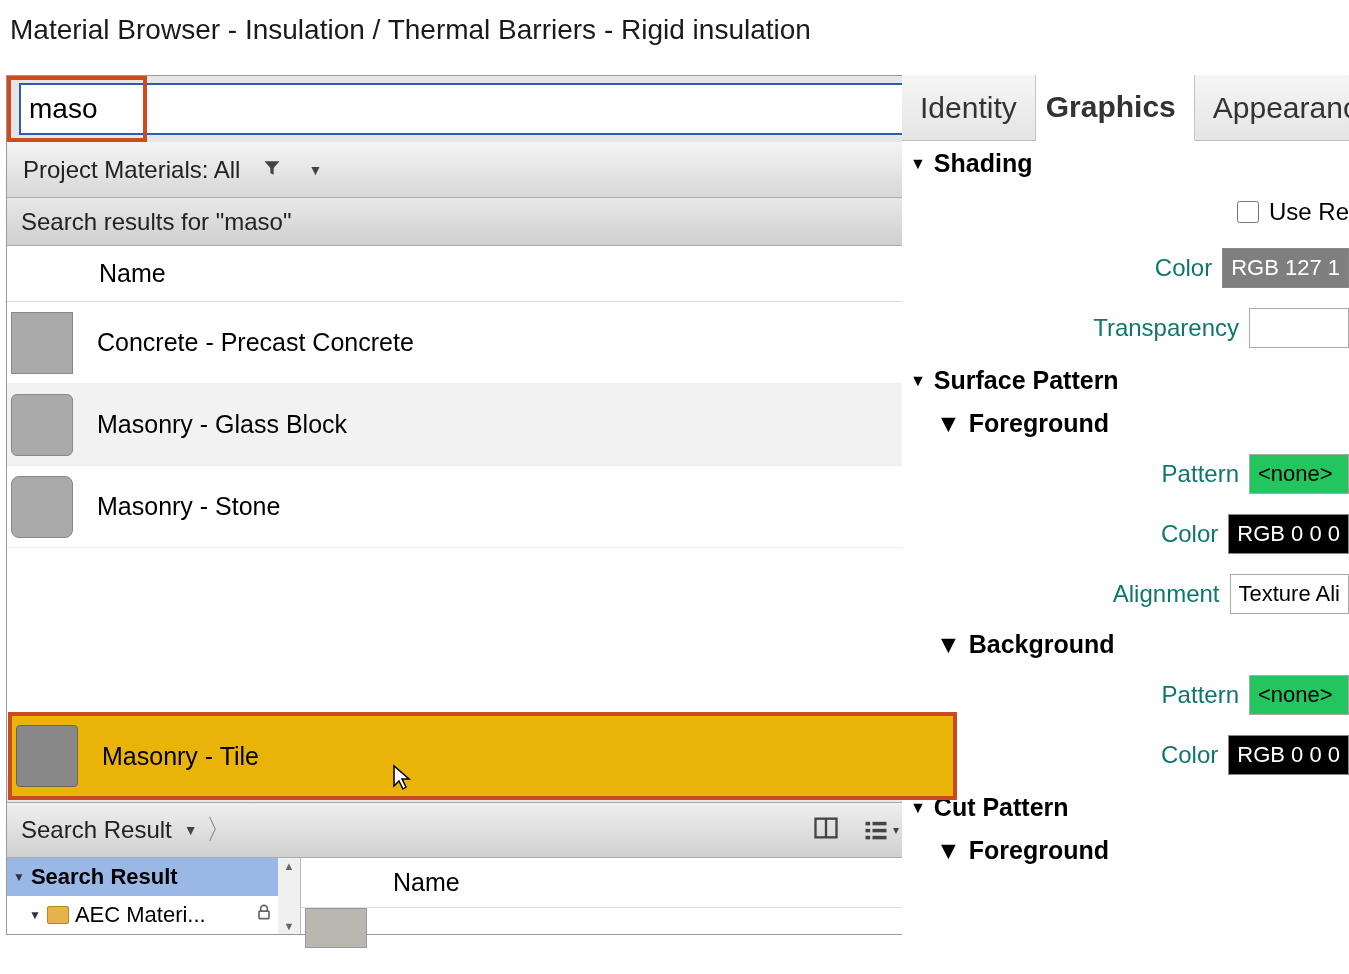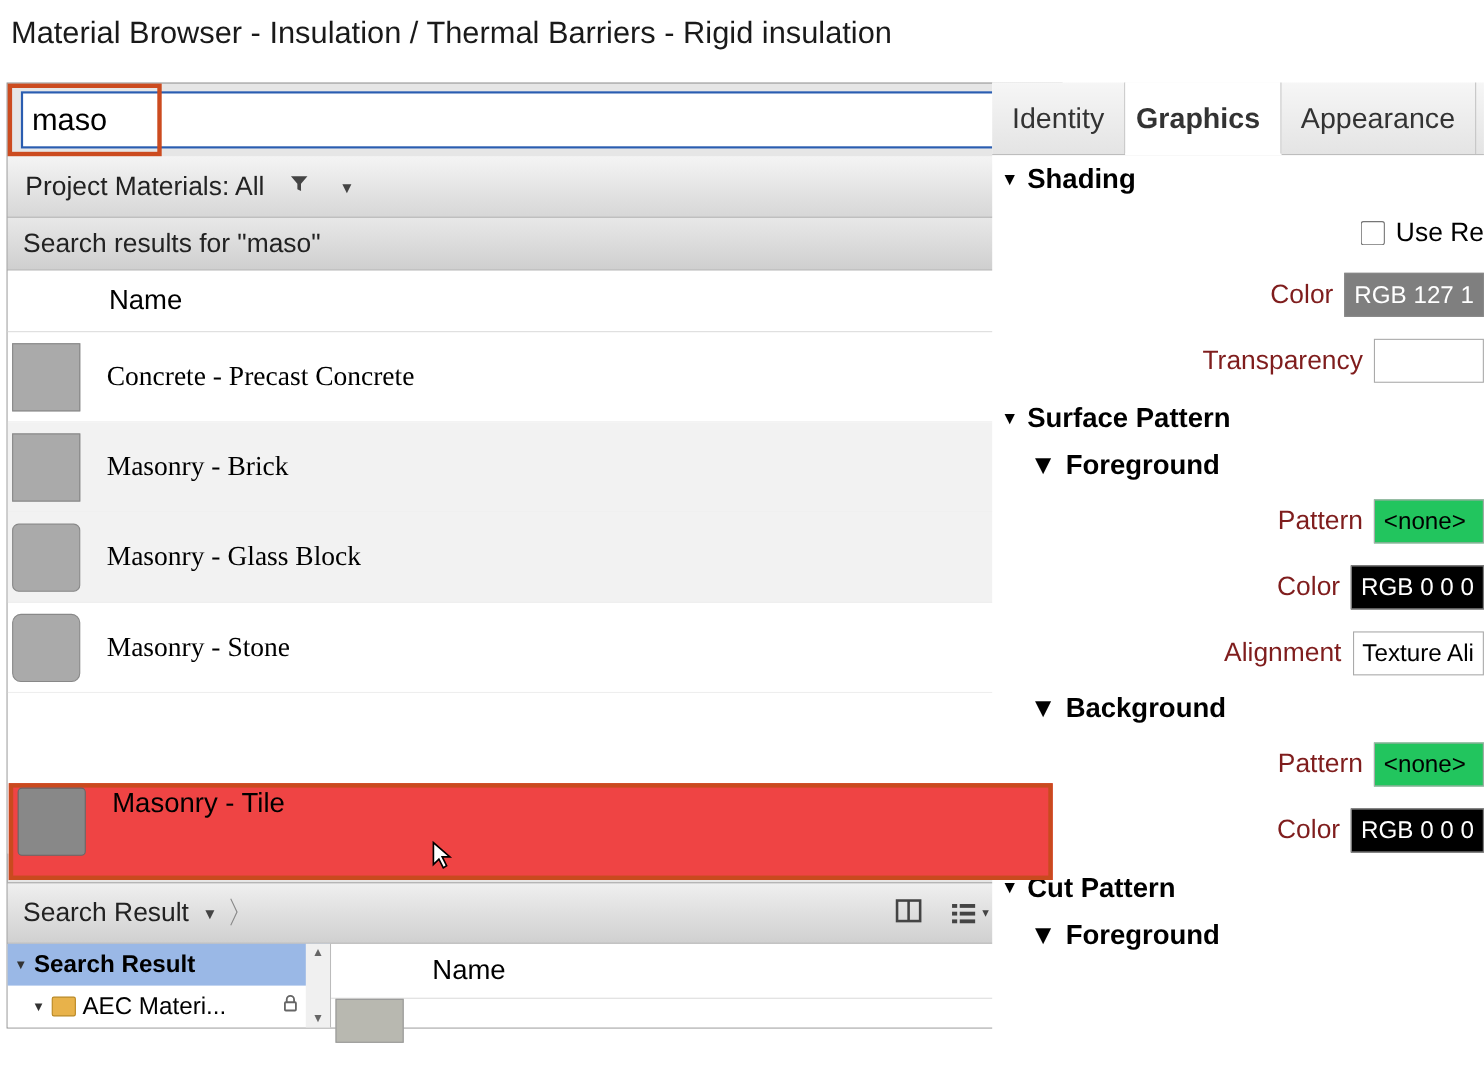--- a/index.html
+++ b/index.html
@@ -14,29 +14,29 @@
   .clear-x svg { width:30px; height:30px; }
   .toolbar-row { height: 56px; background: linear-gradient(#f4f4f4,#d7d7d7); display:flex; align-items:center; padding: 0 16px; justify-content:space-between; border-bottom:1px solid #aaa; }
   .toolbar-row .left { display:flex; align-items:center; gap:22px; font-size:24px; color:#222; }
   .funnel-icon svg { width:20px; height:20px; }
   .dropdown-tri { font-size:14px; color:#444; margin-left:4px; }
   .view-toggle svg { width:26px; height:26px; }
   .view-toggle { display:flex; align-items:center; gap:4px; }
   .search-results-label { height: 48px; background: linear-gradient(#e8e8e8,#cfcfcf); display:flex; align-items:center; padding-left: 14px; font-size:24px; color:#222; border-bottom:1px solid #aaa; }
   .list-container { position:relative; height: 530px; background:#fff; }
   .list-header { height: 56px; display:flex; align-items:center; padding-left: 92px; font-size:25px; border-bottom:1px solid #ddd; }
-  .list-scroll { position:absolute; top:56px; left:0; right:22px; bottom:0; overflow:hidden;font-family:Liberation Serif, serif; }
+  .list-scroll { position:absolute; top:56px; left:0; right:22px; bottom:0; overflow:hidden; }
   .scrollbar { position:absolute; top:0; right:0; width:22px; bottom:0; background:#f0f0f0; }
   .scrollbar .arrow-up, .scrollbar .arrow-down { height:20px; display:flex; align-items:center; justify-content:center; color:#666; font-size:12px; }
   .scrollbar .thumb { position:absolute; left:3px; right:3px; top: 90px; height: 360px; background:#c0c0c0; border-radius:2px; }
   .material-row { height: 82px; display:flex; align-items:center; border-bottom:1px solid #eee; }
   .material-row.alt { background:#f2f2f2; }
   .material-row .thumb-img { width:62px; height:62px; margin:0 10px 0 4px; background:#aaa; border:1px solid #888; flex-shrink:0; }
   .material-row .name-cell { font-size:25px; padding-left:14px; }
-  .selected-row-wrap { position:absolute; left:1px; right:8px; top: 466px; height:88px; border:4px solid #c94a1e; background:#ef4444; z-index:4; display:flex; align-items:flex-start; }
+  .selected-row-wrap { position:absolute; left:1px; right:8px; top: 466px; height:88px; border:4px solid #c94a1e; background:#eab308; z-index:4; display:flex; align-items:center; }
   .selected-row-wrap .thumb-img { width:62px; height:62px; margin:0 10px 0 4px; background:#888; border:1px solid #666; border-radius:4px; }
   .selected-row-wrap .name-cell { font-size:25px; padding-left:14px; }
   .cursor { position:absolute; left:384px; top:518px; z-index:10; }
   .cursor svg { width:22px; height:28px; }
 
   .bottom-bar { position:absolute; left:0; right:0; bottom:76px; height:56px; background: linear-gradient(#efefef,#d0d0d0); display:flex; align-items:center; padding: 0 14px; justify-content:space-between; border-top:1px solid #aaa; border-bottom:1px solid #aaa; }
   .bottom-bar .crumb { display:flex; align-items:center; gap:8px; font-size:24px; color:#222; }
   .bottom-bar .crumb .arrow { font-size:28px; color:#888; }
   .bottom-bar .right-icons { display:flex; align-items:center; gap:22px; }
   .bottom-bar .right-icons svg { width:28px; height:28px; }
@@ -52,27 +52,27 @@
   .lock-icon svg { width:20px; height:20px; }
   .lib-header { position:absolute; left:294px; bottom:0; right:0; height:76px; background:#fff; }
   .lib-header .hdr { height:50px; display:flex; align-items:center; padding-left:92px; font-size:25px; border-bottom:1px solid #ddd; }
   .lib-header .thumb-img { position:absolute; left:4px; bottom:-14px; width:62px; height:40px; background:#b8b8b0; border:1px solid #999; }
   .lib-scroll { position:absolute; right:0; top:0; bottom:0; width:22px; background:#f0f0f0; }
   .lib-scroll .a { height:16px; display:flex; align-items:center; justify-content:center; font-size:11px; color:#666; }
 
   
   .props { position:absolute; top:75px; left:902px; right:0; bottom:0; background:#fff; }
   .tabs { height:66px; display:flex; border-bottom:1px solid #bdbdbd; background:linear-gradient(#f6f6f6,#e4e4e4); }
-  .tab { padding: 0 18px; display:flex; align-items:center; font-size:26px; color:#333; border-right:1px solid #c5c5c5; }
+  .tab { padding: 0 18px; display:flex; align-items:center; font-size:30px; color:#333; border-right:1px solid #c5c5c5; }
   .tab.active { background:#fff; font-weight:600; border-bottom:2px solid #fff; margin-bottom:-1px;padding-left:10px; }
   .section-hdr { display:flex; align-items:center; gap:8px; padding:8px 8px; font-size:25px; font-weight:600; }
   .section-hdr .disclose { font-size:16px; }
   .sub-hdr { display:flex; align-items:center; gap:8px; padding:6px 8px 6px 34px; font-size:25px; font-weight:600; }
   .form-row { display:flex; align-items:center; justify-content:flex-end; padding:10px 0 10px 8px; gap:10px; font-size:24px; }
-  .form-row .lbl { text-align:right; flex:1; color:#7f1d1d; }
+  .form-row .lbl { text-align:right; flex:1; color:#0f766e; }
   .chkrow { display:flex; align-items:center; justify-content:flex-end; padding:12px 0 12px 8px; gap:10px; font-size:24px; }
   .chkrow input { width:22px; height:22px; }
   .swatch { min-width:100px; height:40px; background:#000; color:#fff; display:flex; align-items:center; padding:0 8px; font-size:22px; border:1px solid #888; }
   .swatch.gray { background:#7f7f7f;text-align:center; }
   .field-box { min-width:100px; height:40px; background:#fff; border:1px solid #aaa; display:flex; align-items:center; padding:0 8px; font-size:22px; }
   .none-box { min-width:100px; height:40px; background:#22c55e; border:1px solid #aaa; display:flex; align-items:center; padding:0 8px; font-size:22px; }
 
   
   .th-concrete { background: linear-gradient(135deg,#bfbfbf,#dcdcdc); }
   .th-brick    { background: repeating-linear-gradient(0deg,#6b2f27 0 12px,#4a1f1a 12px 14px); }
@@ -126,24 +126,20 @@
   <div class="search-results-label">Search results for "maso"</div>
 
   <div class="list-container">
     <div class="list-header">Name</div>
     <div class="list-scroll">
       <div class="material-row">
         <div class="thumb-img th-concrete"></div>
         <div class="name-cell">Concrete - Precast Concrete</div>
       </div>
       <div class="material-row alt">
-        <div class="thumb-img th-brick"></div>
-        <div class="name-cell">Masonry - Brick</div>
-      </div>
-      <div class="material-row alt">
         <div class="thumb-img th-glass"></div>
         <div class="name-cell">Masonry - Glass Block</div>
       </div>
       <div class="material-row">
         <div class="thumb-img th-stone"></div>
         <div class="name-cell">Masonry - Stone</div>
       </div>
     </div>
     <div class="selected-row-wrap">
       <div class="thumb-img th-tile"></div>

